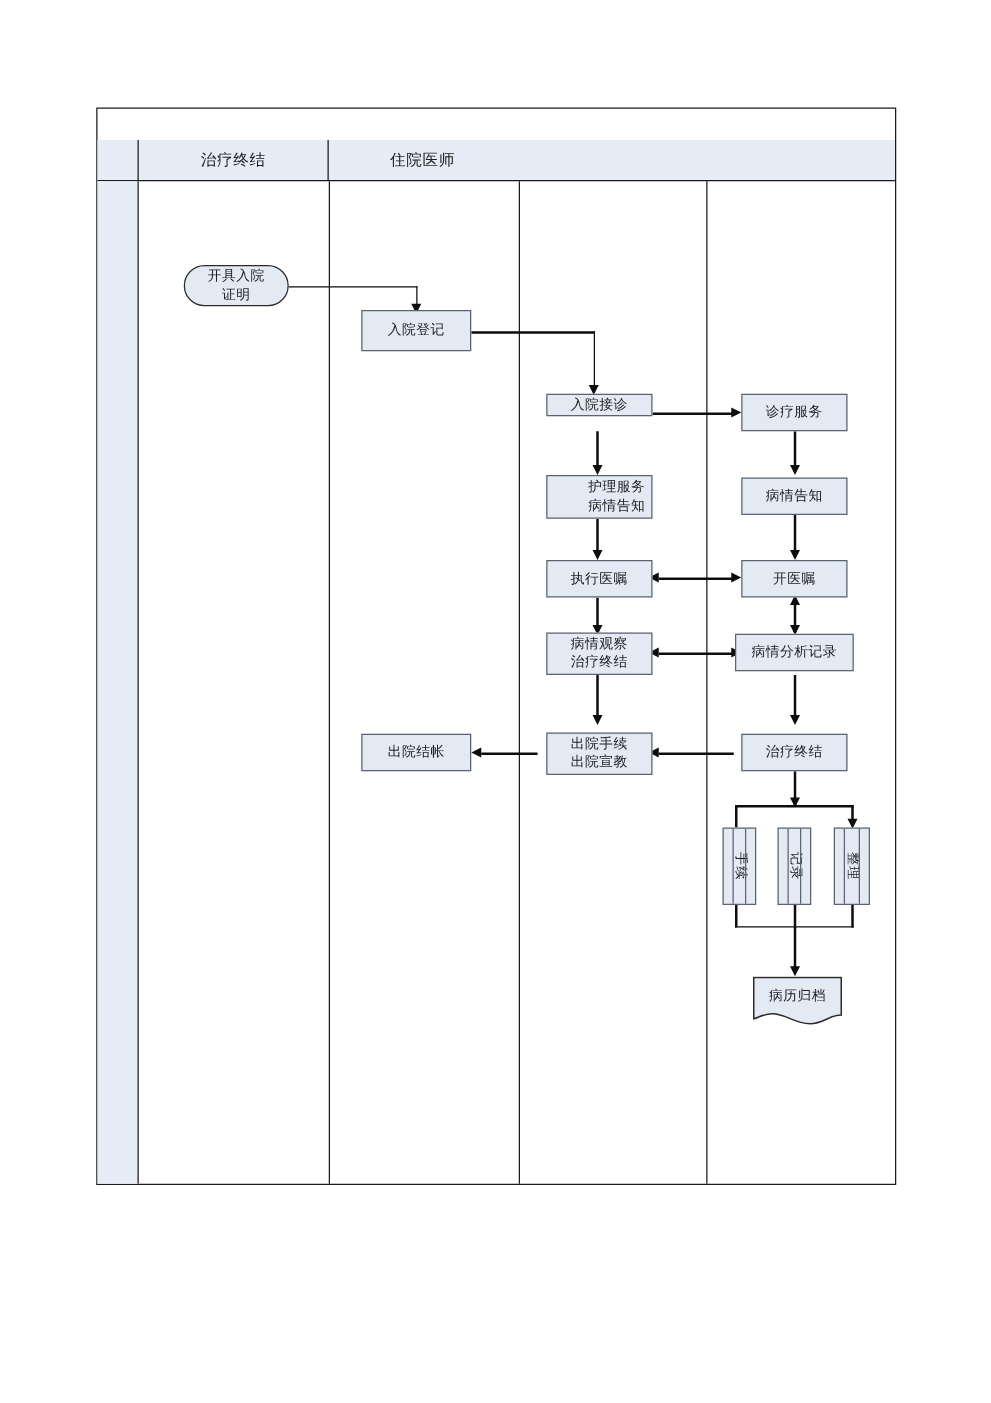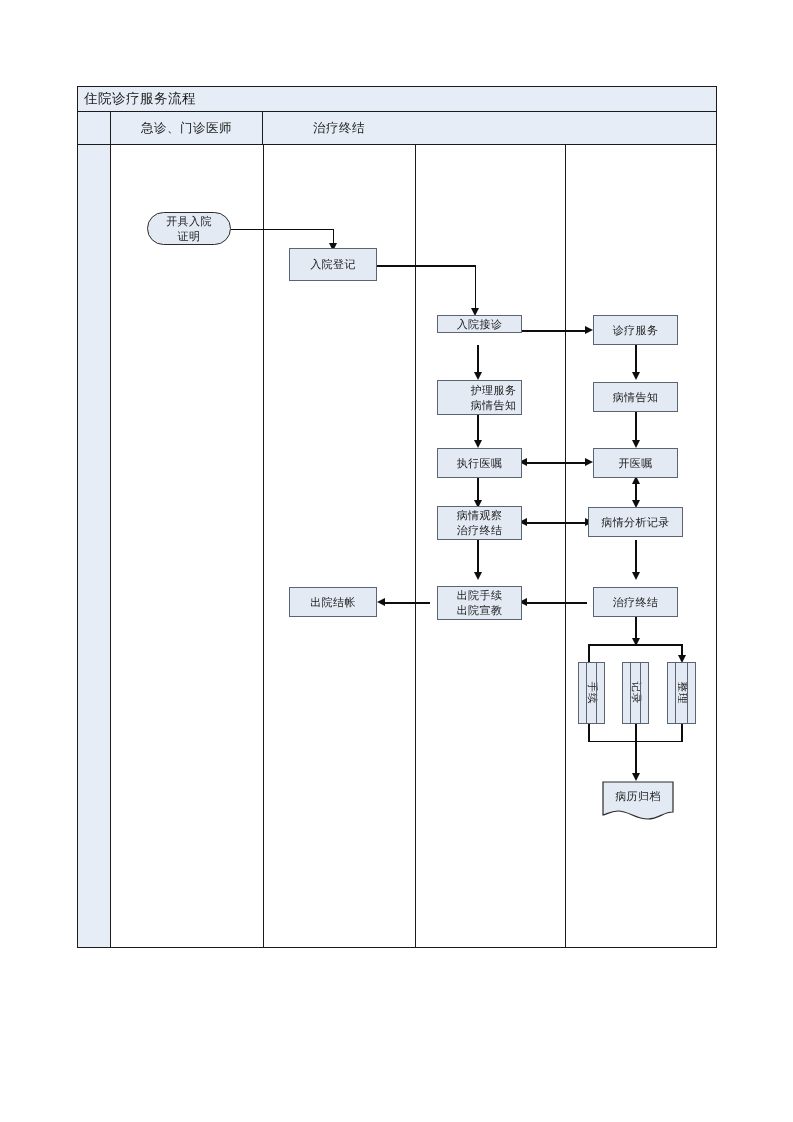--- a/index.html
+++ b/index.html
@@ -192,28 +192,25 @@
     border-right: 8px solid #0d0d0d;
   }
 </style>
 </head>
 <body>
 
 <div id="page">
 
   <div class="frame">
 
-    <div class="title-row">
-      <span class="title-text">住院诊疗服务流程</span>
-    </div>
 
     <div class="header-row">
       <div class="hdr-cell hdr-spacer"></div>
-      <div class="hdr-cell" style="width:152px;">急诊、门诊医师</div>
       <div class="hdr-cell" style="width:152px;">治疗终结</div>
+      <div class="hdr-cell" style="width:150px;">住院医师</div>
     </div>
 
     <div class="lane-strip"></div>
 
     <div class="lane-sep" style="left:185px;"></div>
     <div class="lane-sep" style="left:337px;"></div>
     <div class="lane-sep" style="left:487px;"></div>
 
   </div>
 

